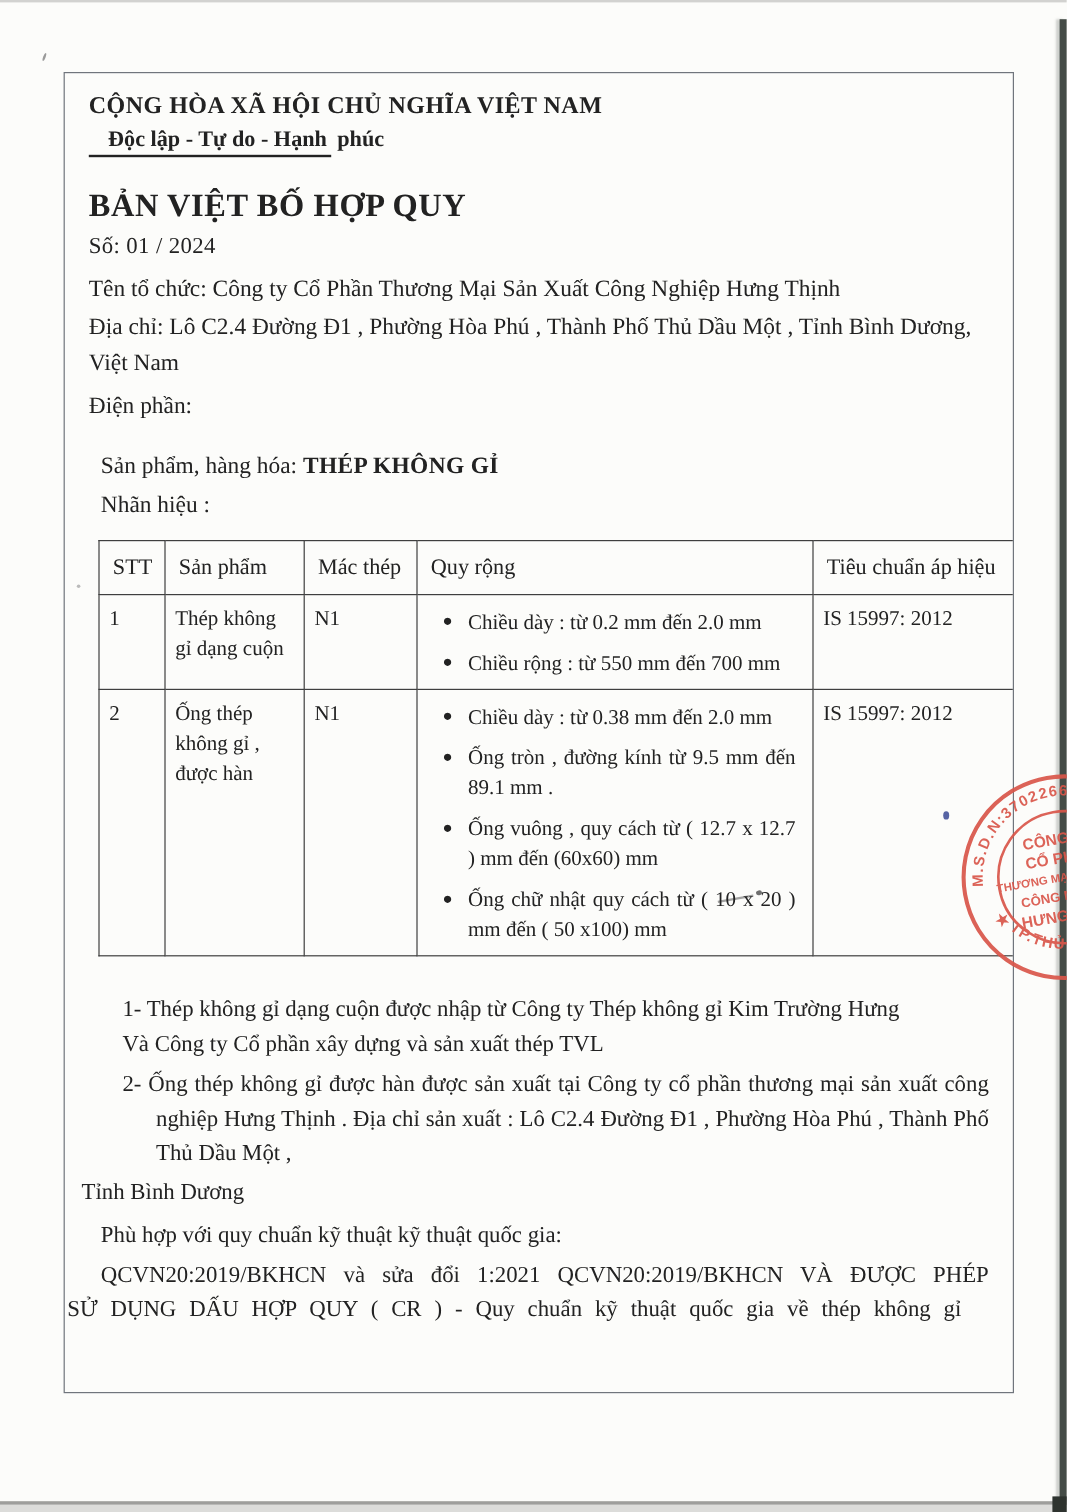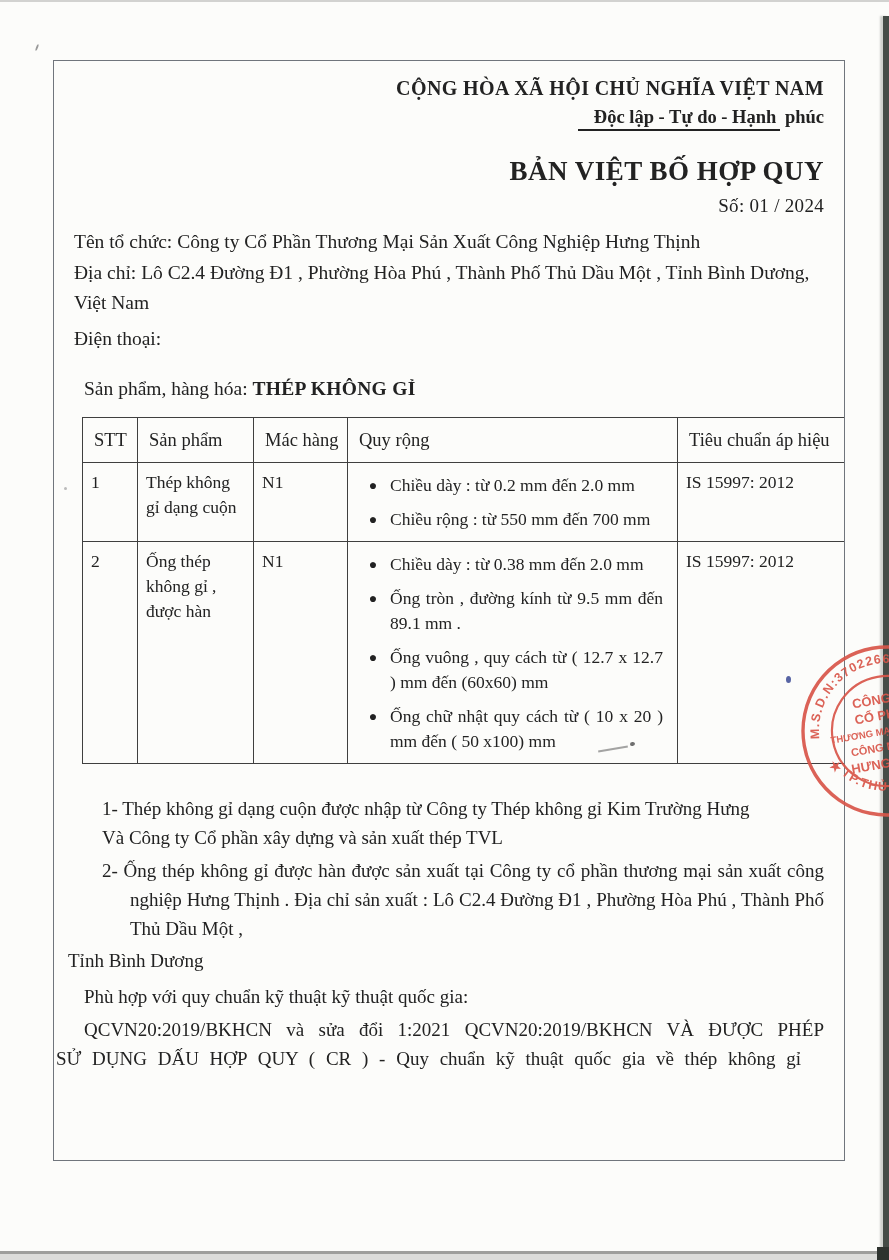--- a/index.html
+++ b/index.html
@@ -22,21 +22,21 @@
   .pencil-dash{position:absolute;left:598px;top:748px;width:30px;height:2px;background:#5a5a5a;opacity:.55;transform:rotate(-10deg);}
   .pencil-dot{position:absolute;left:630px;top:742px;width:5px;height:4px;background:#333;opacity:.7;border-radius:50%;transform:rotate(-10deg);}
 
   
   .page{
     position:absolute;left:53px;top:60px;width:792px;height:1101px;
     border:1.5px solid #70757c;box-sizing:border-box;
     padding:14px 20px 10px 20px;overflow:hidden;
   }
 
-  .center{text-align:right;}
+  .center{text-align:left;}
   .vn-line1{font-size:20px;font-weight:bold;letter-spacing:.4px;margin-top:2px;}
   .vn-line2{font-size:18.5px;font-weight:bold;margin-top:7px;}
   .vn-line2 .underlined{border-bottom:2px solid #222;padding:0 4px 2px 16px;}
   .doc-title{font-size:27px;font-weight:bold;letter-spacing:.5px;margin-top:28px;}
   .doc-no{font-size:19px;margin-top:8px;letter-spacing:.3px;}
 
   .bodytext p{font-size:19.5px;line-height:30px;margin:0;font-family:Liberation Serif, serif;}
   p.org-name{margin-top:10px;}
   p.address{margin-top:1px;}
   p.phone{margin-top:6px;}
@@ -101,37 +101,38 @@
 
   <div class="center vn-line1">CỘNG HÒA XÃ HỘI CHỦ NGHĨA VIỆT NAM</div>
   <div class="center vn-line2"><span class="underlined">Độc lập - Tự do - Hạnh</span><span> phúc</span></div>
 
   <div class="center doc-title">BẢN VIỆT BỐ HỢP QUY</div>
   <div class="center doc-no">Số: 01 / 2024</div>
 
   <div class="bodytext">
     <p class="org-name">Tên tổ chức: Công ty Cổ Phần Thương Mại Sản Xuất Công Nghiệp Hưng Thịnh</p>
     <p class="address">Địa chỉ: Lô C2.4 Đường Đ1 , Phường Hòa Phú , Thành Phố Thủ Dầu Một , Tỉnh Bình Dương, Việt Nam</p>
-    <p class="phone">Điện thoại:</p>
+    <p class="phone">Điện phần:</p>
     <p class="product"><span>Sản phẩm, hàng hóa: </span><b>THÉP KHÔNG GỈ</b></p>
+    <p class="brand">Nhãn hiệu :</p>
   </div>
 
   <table class="spec">
     <colgroup>
       <col class="col-stt">
         <col class="col-sp">
         <col class="col-mac">
         <col class="col-qc">
         <col class="col-tc">
     </colgroup>
     <tbody>
         <tr>
       <th class="c-stt">STT</th>
       <th>Sản phẩm</th>
-      <th>Mác hàng</th>
+      <th>Mác thép</th>
       <th>Quy rộng</th>
       <th>Tiêu chuẩn áp hiệu</th>
     </tr>
     <tr>
       <td class="c-stt">1</td>
       <td class="c-sp">Thép không gỉ dạng cuộn</td>
       <td class="c-mac">N1</td>
       <td class="c-qc">
         <div class="qc-item">
               <span class="bullet">●</span>

